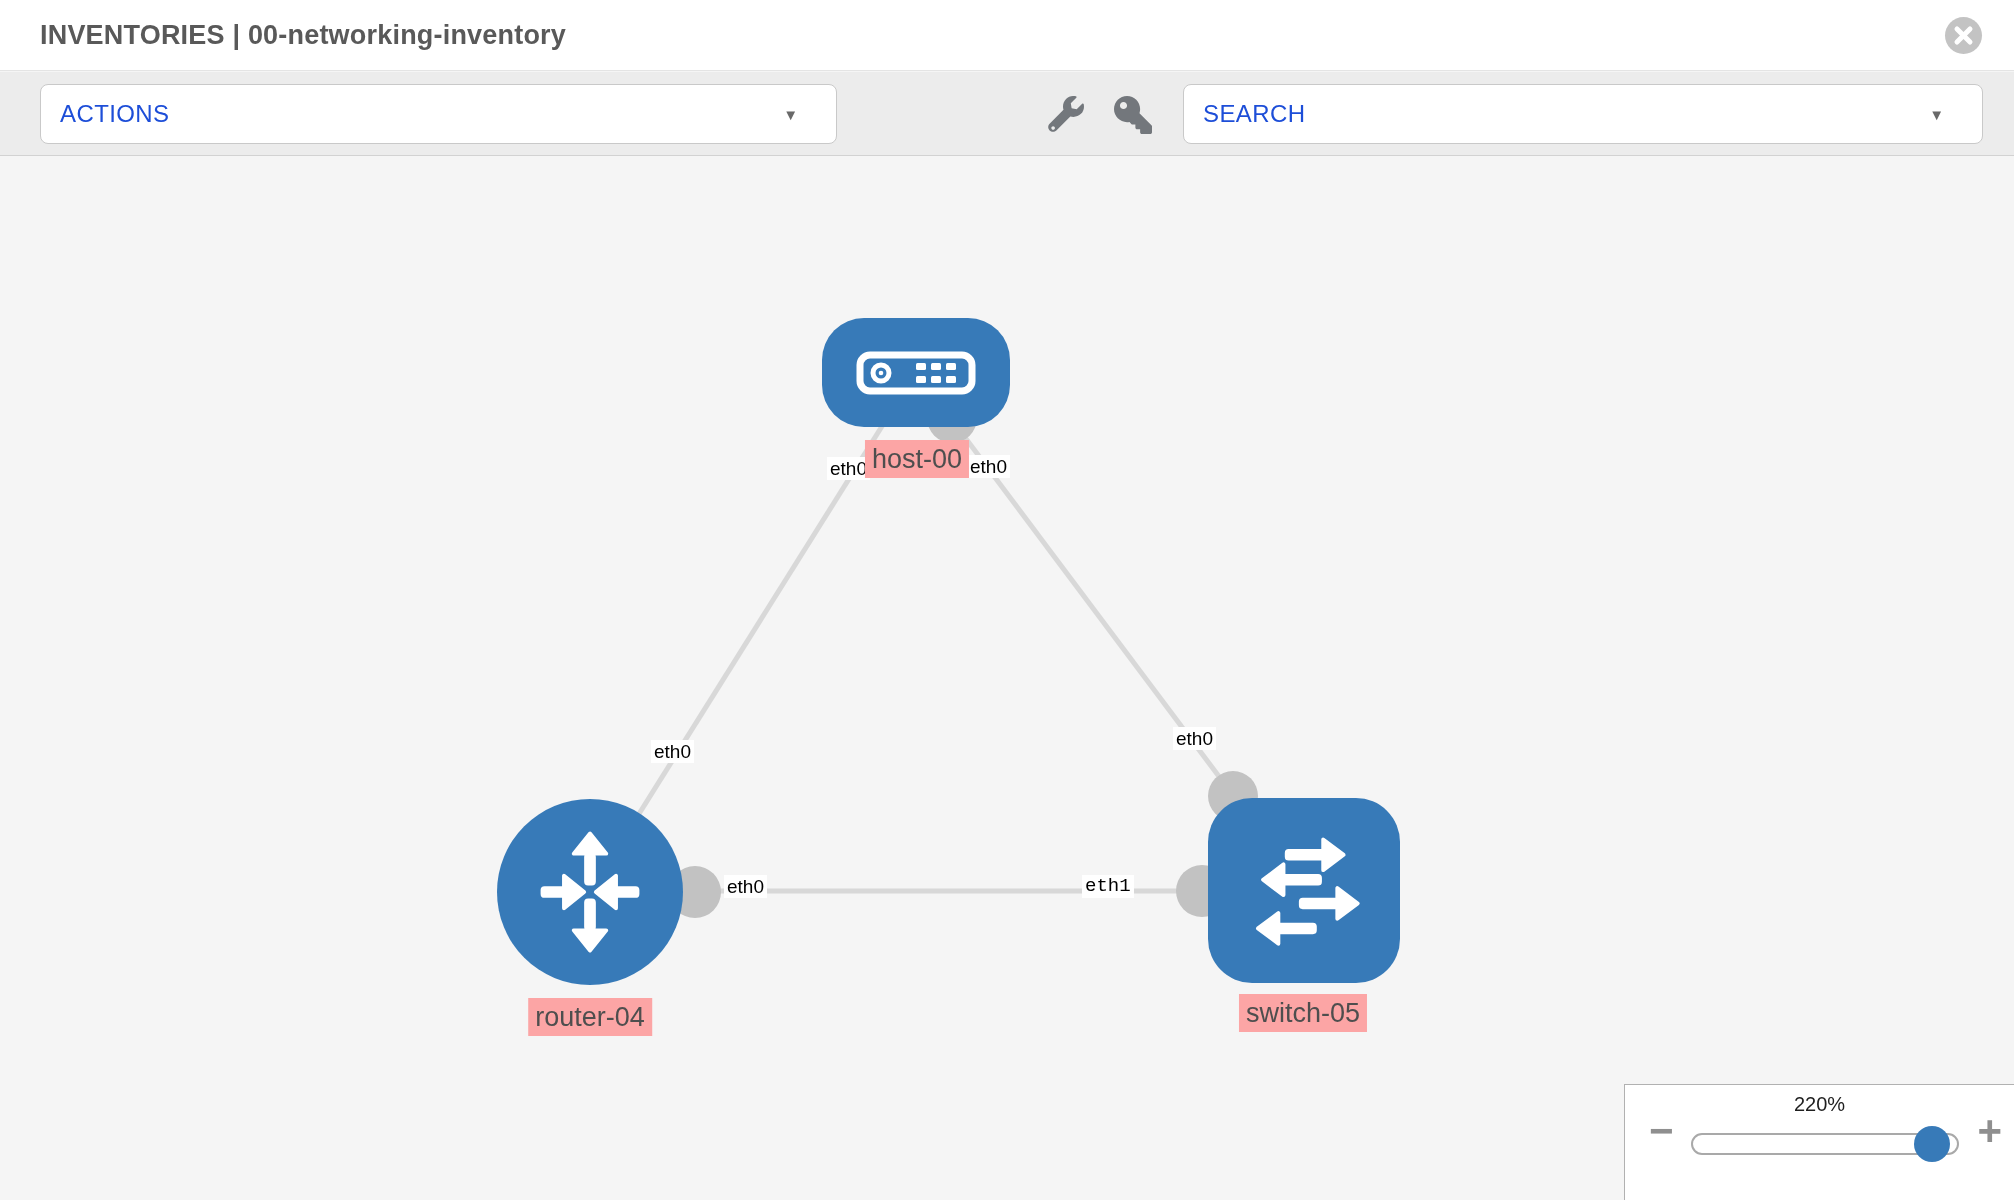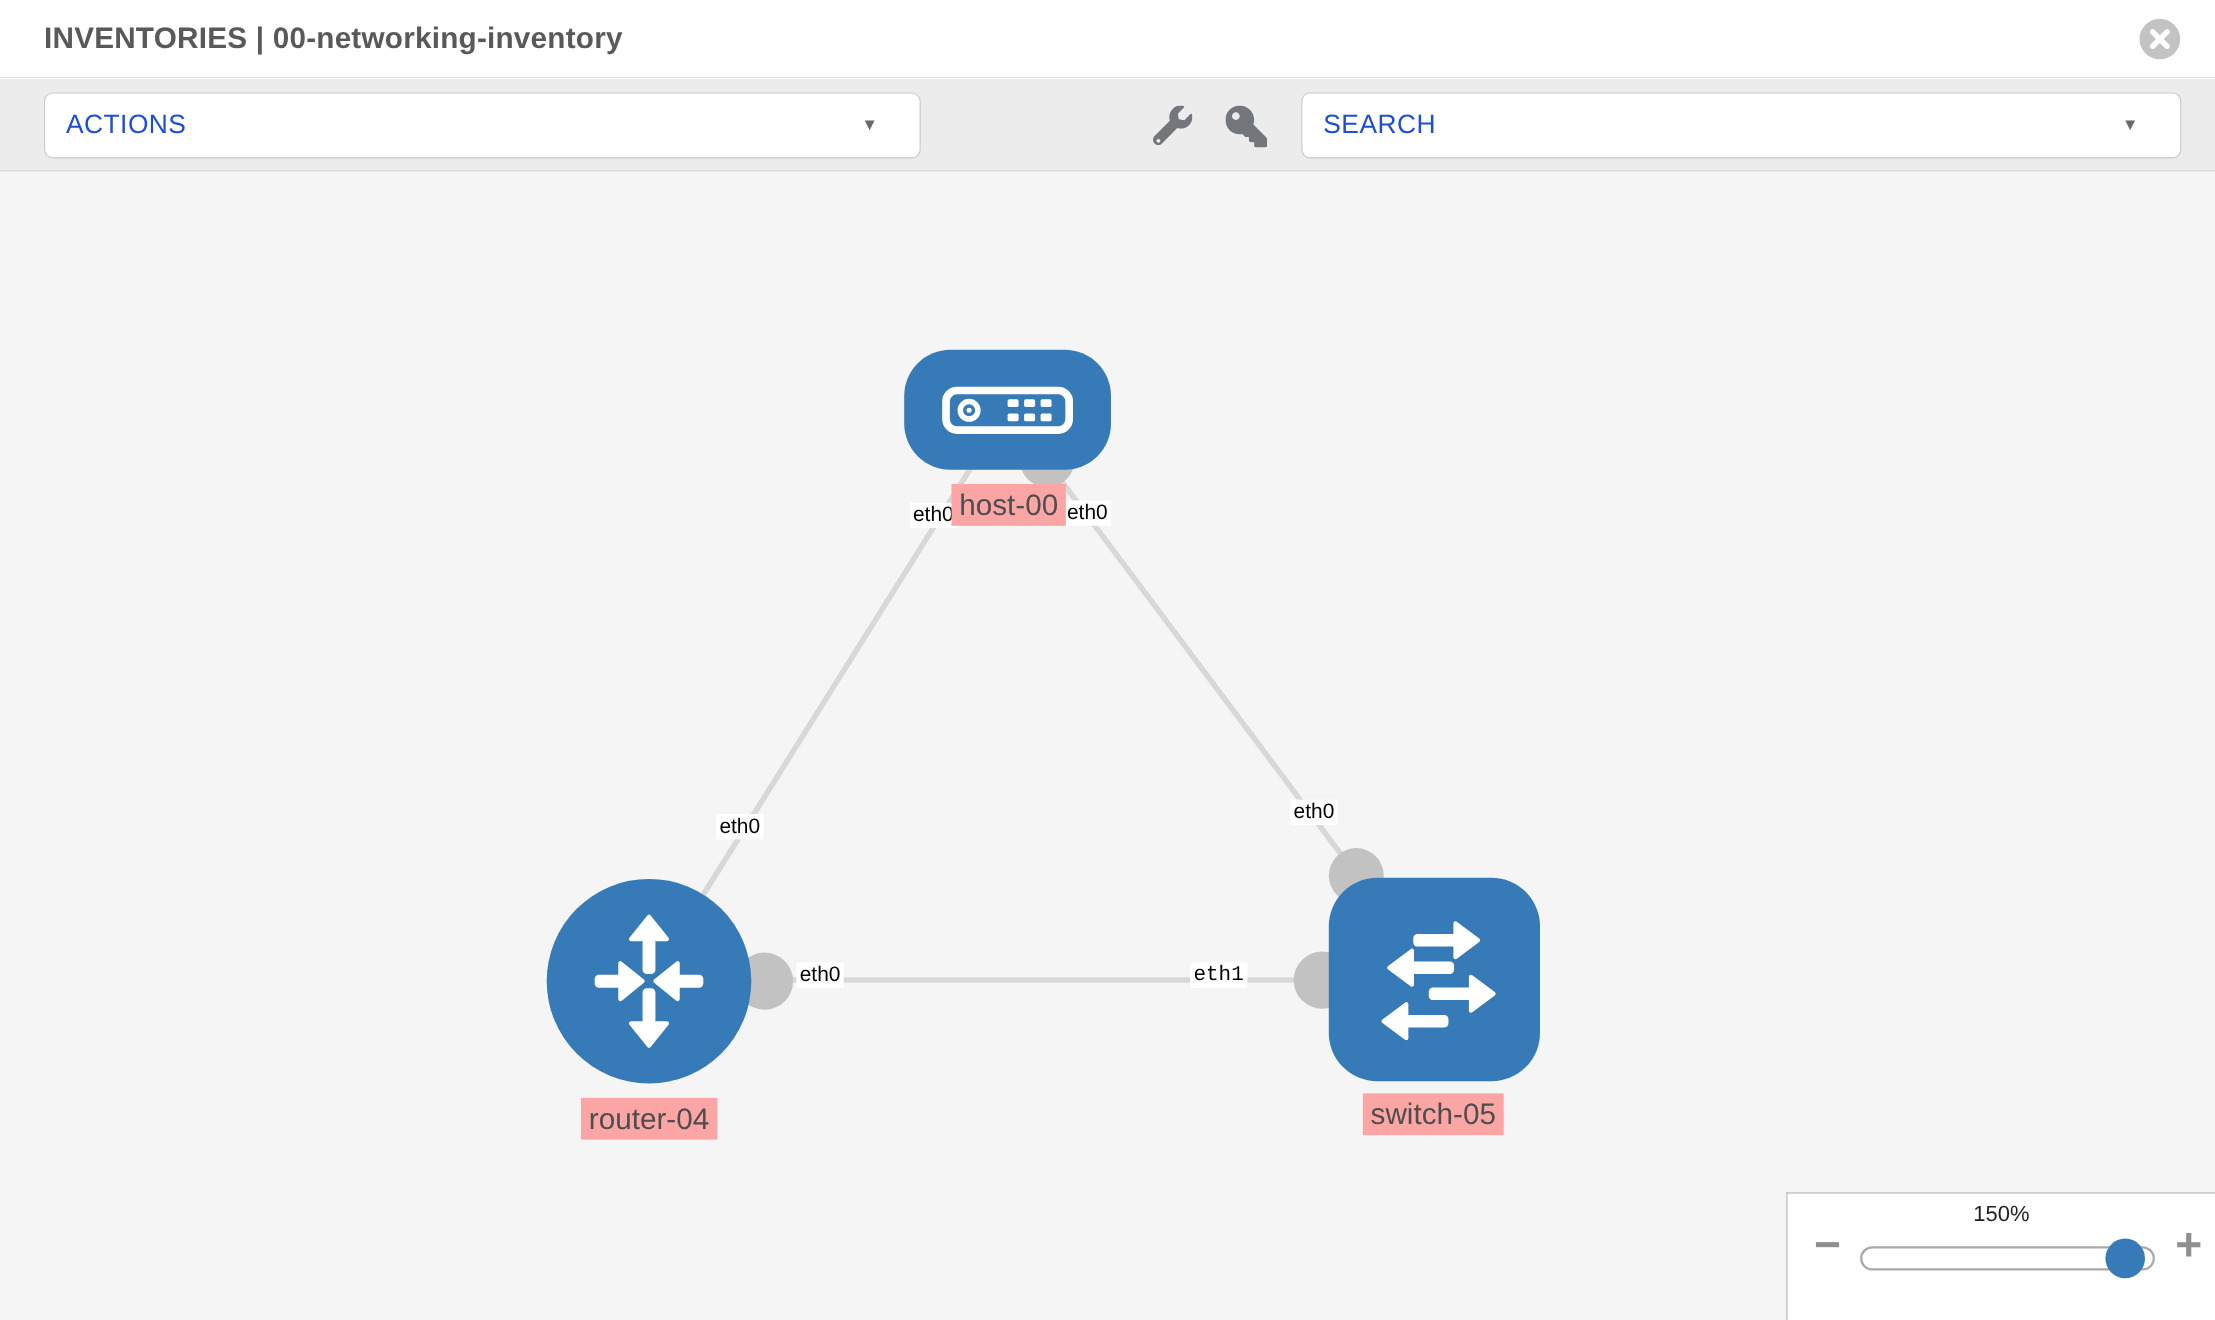--- a/index.html
+++ b/index.html
@@ -156,21 +156,21 @@
   <div class="iface-label" style="left:1173px; top:727px;">eth0</div>
   <div class="iface-label" style="left:724px; top:875px;">eth0</div>
   <div class="iface-label" style="left:1088px; top:875px;">eth0</div>
   <div class="iface-label" style="left:1082px; top:875px;font-family:Liberation Mono, monospace;">eth1</div>
 
   <div class="node-label" style="left:917px; top:440px;">host-00</div>
   <div class="node-label" style="left:590px; top:998px;">router-04</div>
   <div class="node-label" style="left:1303px; top:994px;">switch-05</div>
 
   <div class="zoom-panel">
-    <div class="zoom-level">150%</div>
+    <div class="zoom-level">220%</div>
     <div class="zoom-minus"><span>−</span></div>
     <div class="zoom-track">
       <div class="zoom-thumb"></div>
     </div>
     <div class="zoom-plus"><span>+</span></div>
   </div>
 
 </div>
 
 </body></html>

